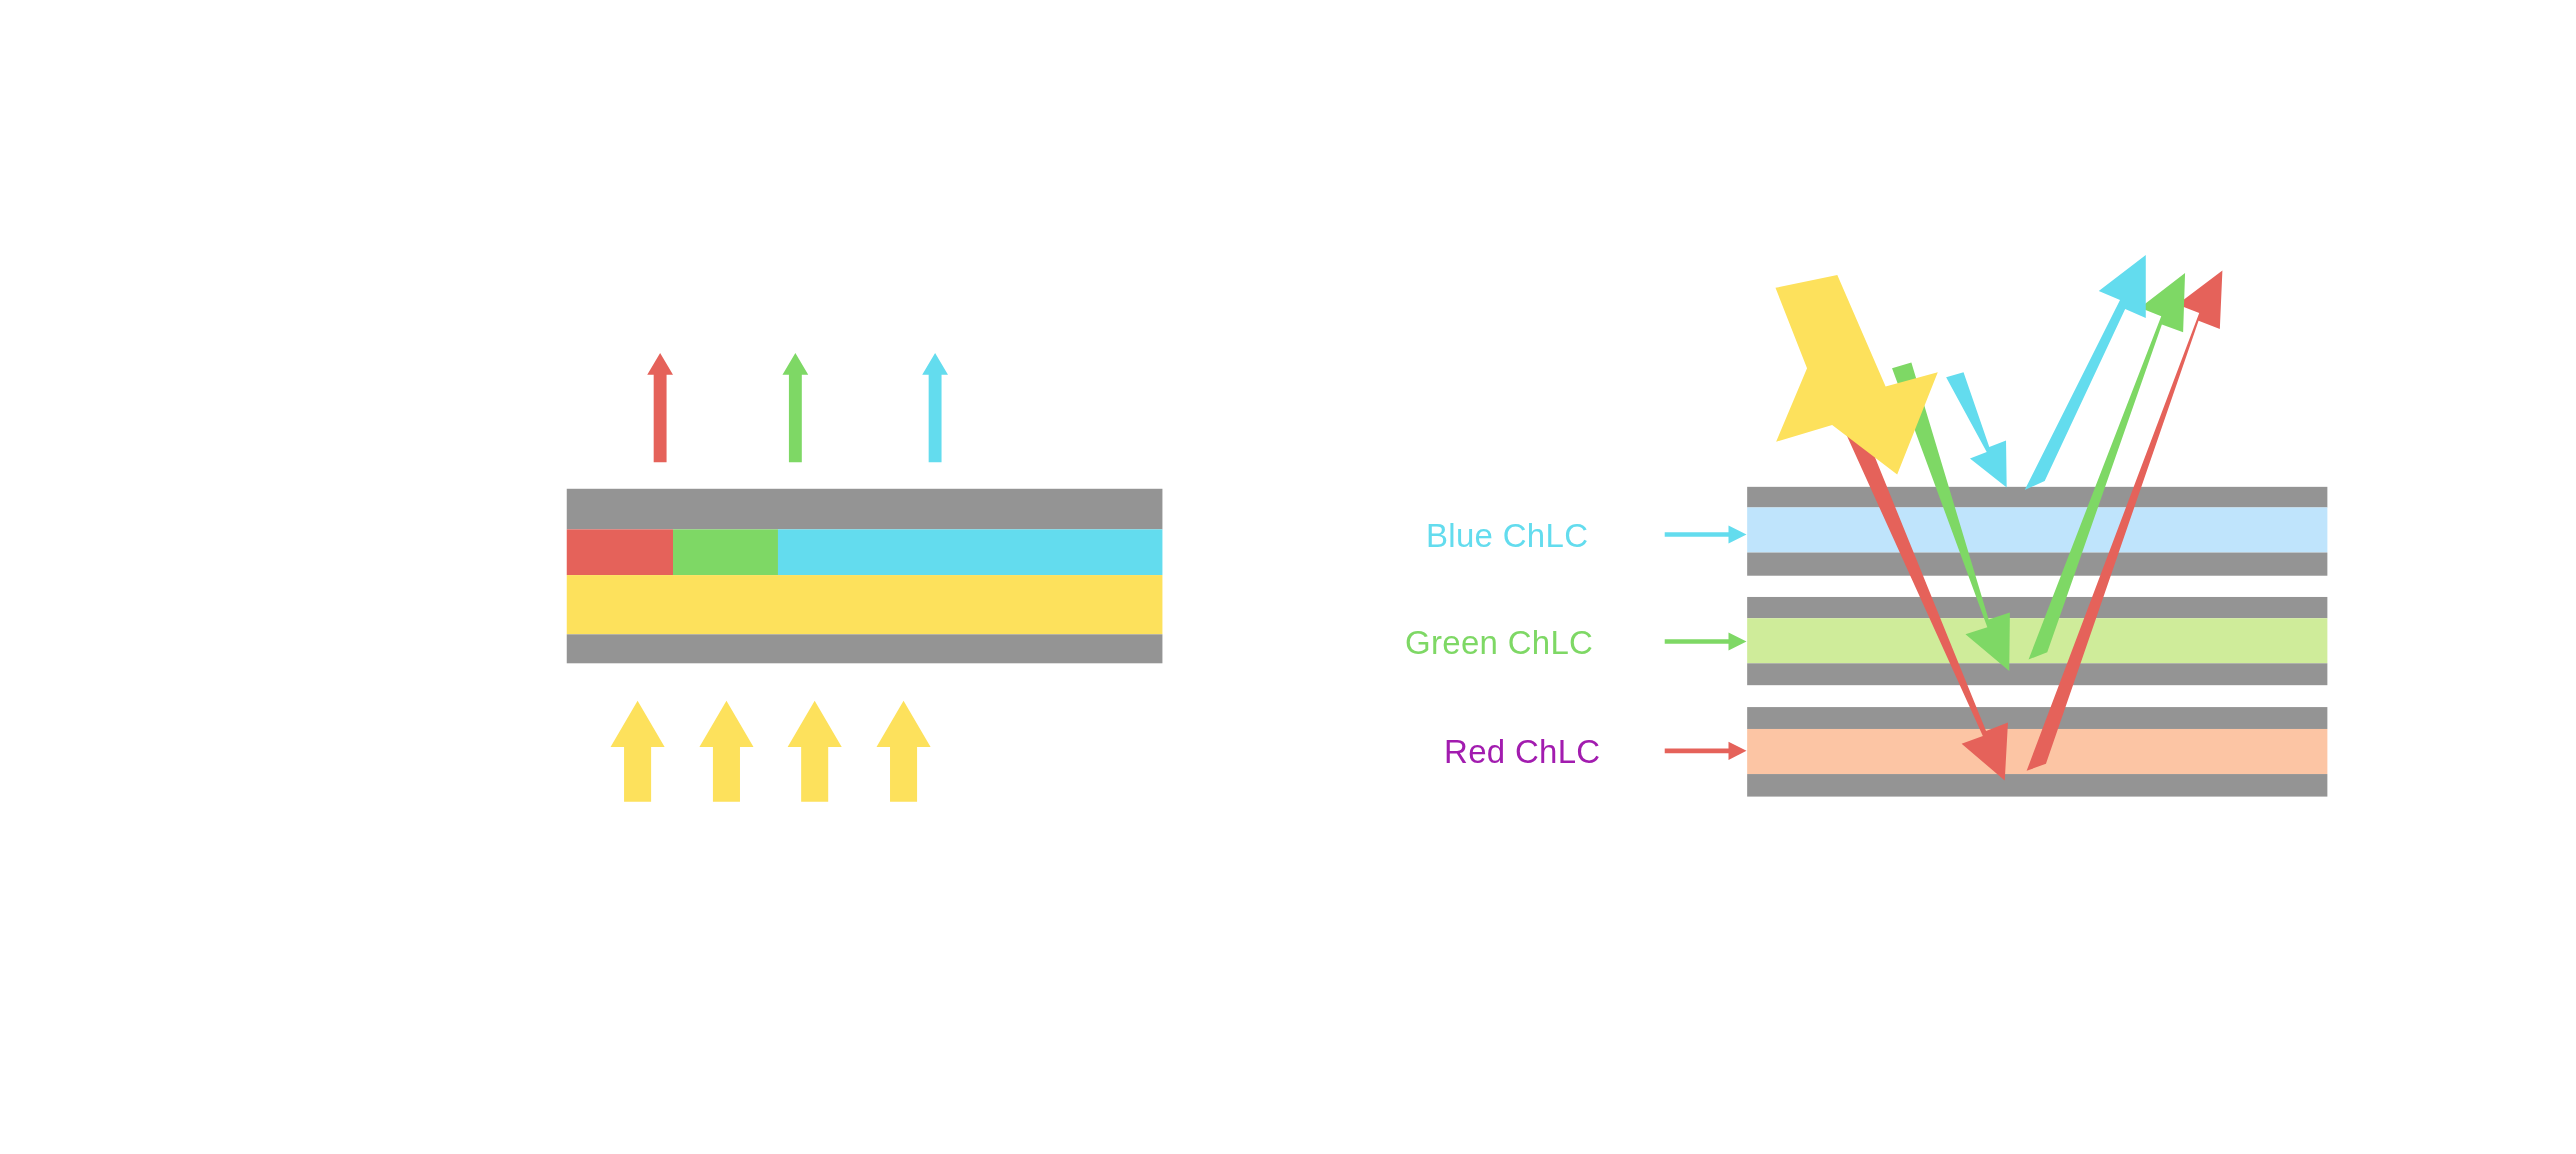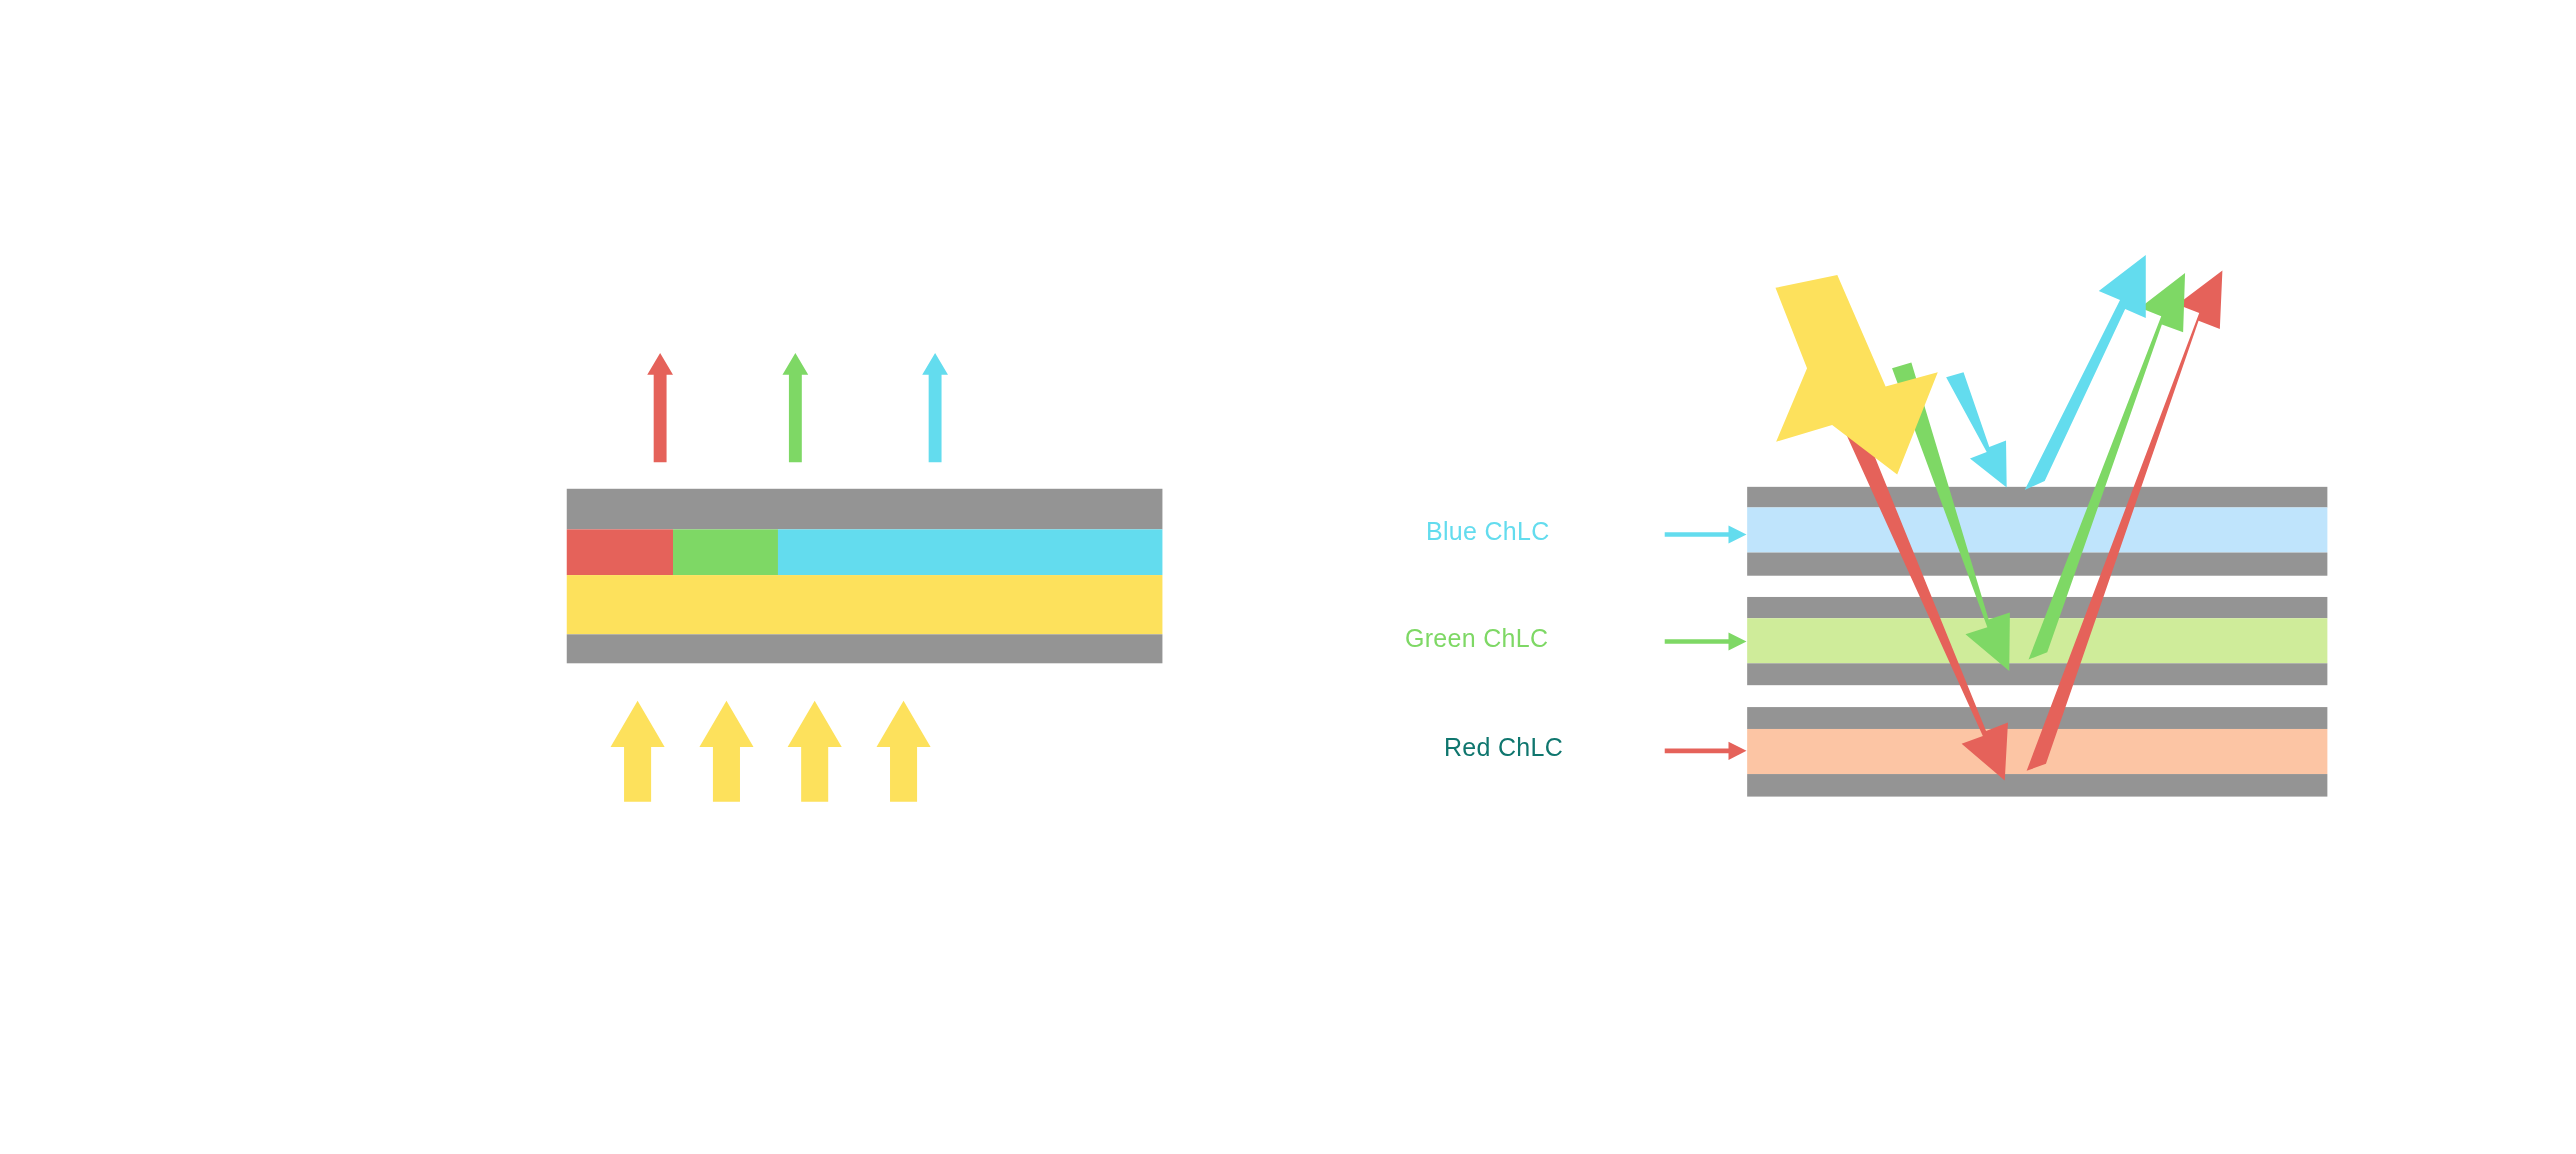--- a/index.html
+++ b/index.html
@@ -1,24 +1,24 @@
 <!DOCTYPE html>
 <html style="font-size:10.3px"><head>
 <meta charset="utf-8">
 <title>ChLC Stack Diagram</title>
 <style>
   html,body{margin:0;padding:0;background:#ffffff;}
   body{width:2576px;height:1154px;position:relative;overflow:hidden;
        font-family:"Liberation Sans","DejaVu Sans",sans-serif;}
   .canvas{position:absolute;left:0;top:0;width:2576px;height:1154px;}
   svg.layer{position:absolute;left:0;top:0;width:2576px;height:1154px;overflow:visible;}
-  .lbl{position:absolute;white-space:nowrap;font-size:25px;letter-spacing:0.3px;line-height:1;}
+  .lbl{position:absolute;white-space:nowrap;font-size:33px;letter-spacing:0.3px;line-height:1;}
   .lbl-blue{color:#63DCEE;}
   .lbl-green{color:#7ED865;}
-  .lbl-red{color:#0f766e;}
+  .lbl-red{color:#a21caf;}
 </style>
 </head>
 <body>
 
 <div class="canvas">
 
   <svg class="layer" viewBox="0 0 4000 1792">
 
     <g>
 

